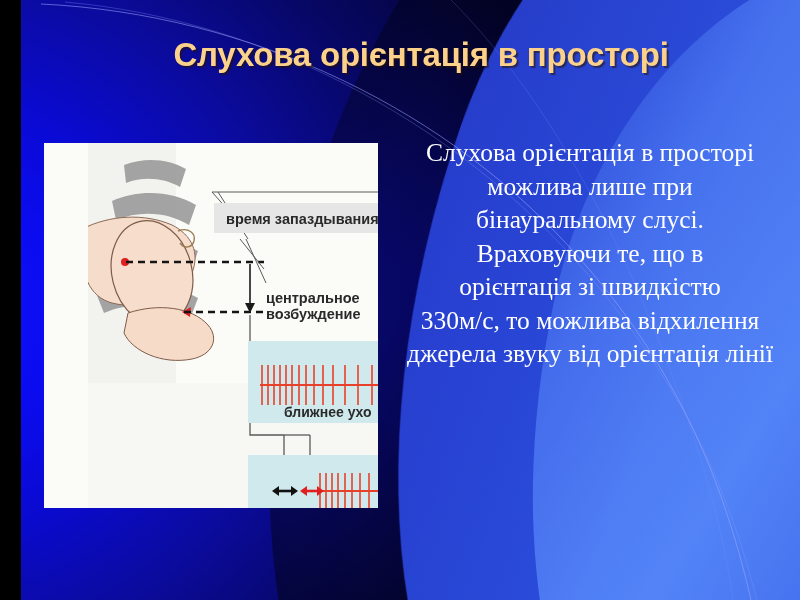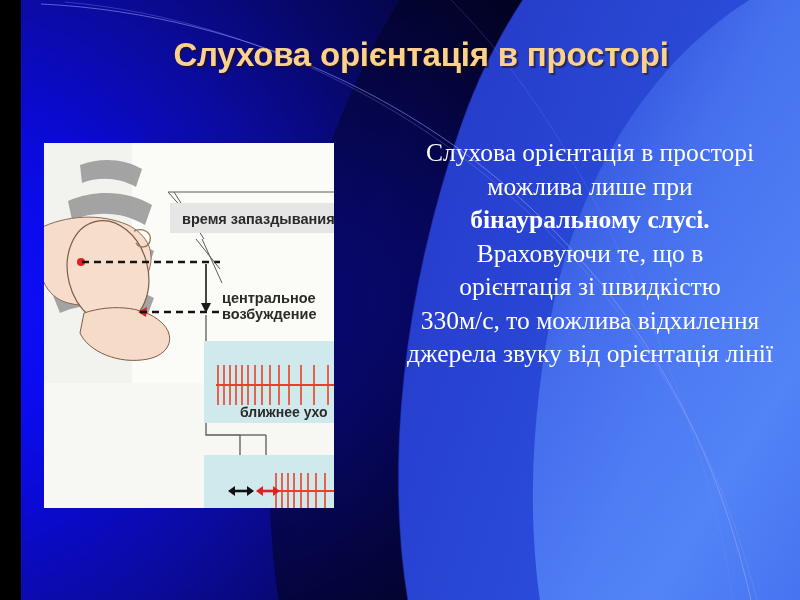--- a/index.html
+++ b/index.html
@@ -63,27 +63,28 @@
 
   
   #body-text{
     position:absolute;left:338px;top:136px;width:462px;
     text-align:center;
     font-family:"Liberation Serif", serif;
     font-size:25.5px;
     line-height:33.5px;
     color:#ffffff;
   }
-  #body-text b{font-weight:bold;}
+  #body-text b{font-weight:normal;}
 
   
   #figure{
     position:absolute;left:23px;top:143px;width:290px;height:365px;
     background:#fbfbf8;
     overflow:hidden;
+    padding-left:44px;
   }
   #figure svg{display:block;}
 
   .fig-label{
     font-family:"Liberation Sans", sans-serif;
     font-weight:bold;
     fill:#2a2a2a;
   }
 </style>
 </head>

